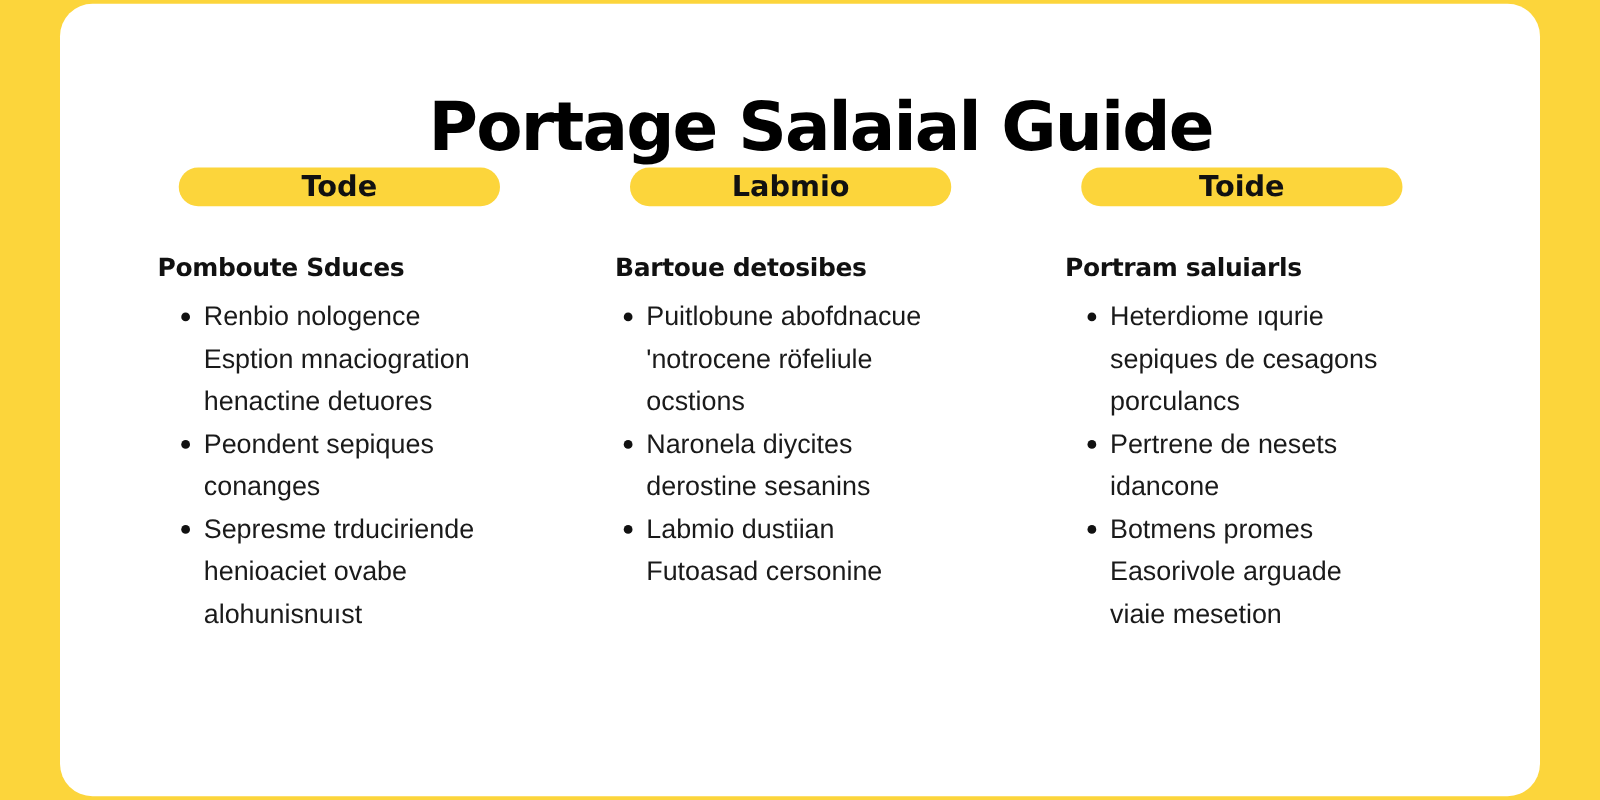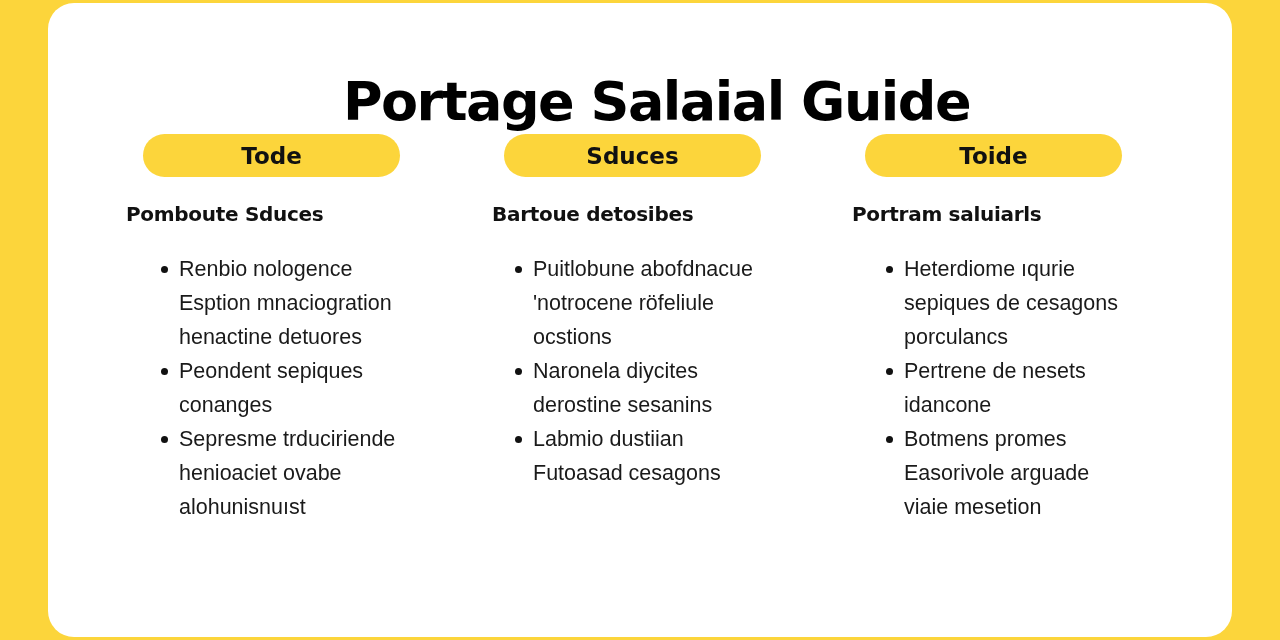--- a/index.html
+++ b/index.html
@@ -35,21 +35,21 @@
       font-size: 54px;
       letter-spacing: -1.5px;
       line-height: 70px;
       color: #000;
       padding-right: 40px;
       box-sizing: border-box;
     }
     .pill {
       position: absolute;
       top: 131px;
-      height: 43px;
+      height: 31px;
       width: 257px;
       border-radius: 22px;
       background: #fcd53b;
       display: flex;
       align-items: center;
       justify-content: center;
       font-family: "DejaVu Sans", sans-serif;
       font-weight: bold;
       font-size: 23px;
       color: #111;
@@ -61,21 +61,21 @@
       font-weight: bold;
       font-size: 20px;
       letter-spacing: -0.3px;
       color: #111;
       white-space: nowrap;
       line-height: 28px;
     }
     .list {
       position: absolute;
       top: 233px;
-      margin: 16px;
+      margin: 0;
       padding: 0;
       list-style: none;
     }
     .list-item {
       position: relative;
       padding-left: 0;
       margin: 0;
     }
     .bullet {
       position: absolute;
@@ -119,39 +119,39 @@
     </li>
     <li class="list-item">
       <span class="bullet"></span>
       <span class="line">Sepresme trduciriende</span>
       <span class="line">henioaciet ovabe</span>
       <span class="line">alohunisnuıst</span>
     </li>
   </ul>
 
   <div class="pill" style="left:456px;">
-    <span>Sduces</span>
+    <span>Labmio</span>
   </div>
   <div class="col-heading" style="left:444px;">Bartoue detosibes</div>
   <ul class="list" style="left:469px;">
     <li class="list-item">
       <span class="bullet"></span>
       <span class="line">Puitlobune abofdnacue</span>
       <span class="line">'notrocene röfeliule</span>
       <span class="line">ocstions</span>
     </li>
     <li class="list-item">
       <span class="bullet"></span>
       <span class="line">Naronela diycites</span>
       <span class="line">derostine sesanins</span>
     </li>
     <li class="list-item">
       <span class="bullet"></span>
       <span class="line">Labmio dustiian</span>
-      <span class="line">Futoasad cesagons</span>
+      <span class="line">Futoasad cersonine</span>
     </li>
   </ul>
 
   <div class="pill" style="left:817px;">
     <span>Toide</span>
   </div>
   <div class="col-heading" style="left:804px;">Portram saluiarls</div>
   <ul class="list" style="left:840px;">
     <li class="list-item">
       <span class="bullet"></span>

